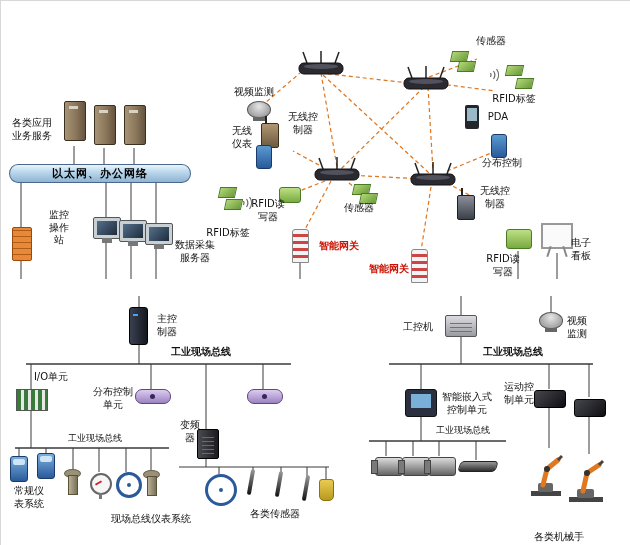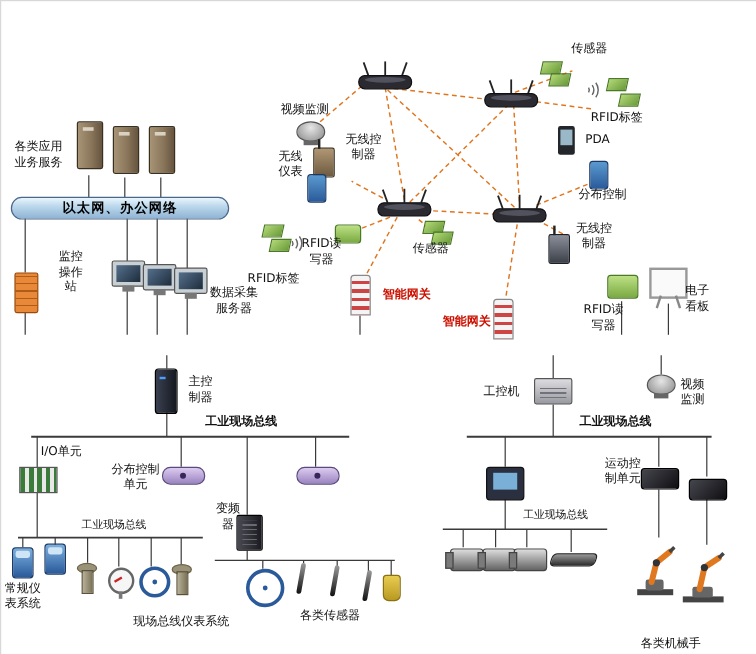--- a/index.html
+++ b/index.html
@@ -269,36 +269,38 @@
   <div class="lbl" style="left:88px;top:385px;width:48px;">分布控制
 单元</div>
   <div class="icon pill" style="left:134px;top:388px;"></div>
   <div class="icon pill" style="left:246px;top:388px;"></div>
   <div class="lbl" style="left:176px;top:418px;width:26px;">变频
 器</div>
   <div class="icon inverter" style="left:196px;top:428px;"></div>
   <div class="lbl small" style="left:58px;top:432px;width:72px;">工业现场总线</div>
   <div class="icon instr" style="left:9px;top:455px;"></div>
   <div class="icon instr" style="left:36px;top:452px;"></div>
-  <div class="lbl" style="left:0;top:484px;width:36px;">常规仪
+  <div class="lbl" style="left:10px;top:484px;width:36px;">常规仪
 表系统</div>
   <div class="icon valve" style="left:62px;top:468px;"></div>
   <div class="icon gauge" style="left:89px;top:472px;"></div>
   <div class="icon meter" style="left:115px;top:471px;width:20px;height:20px;"></div>
   <div class="icon valve" style="left:141px;top:469px;"></div>
   <div class="lbl" style="left:100px;top:512px;width:100px;">现场总线仪表系统</div>
   <div class="icon meter" style="left:204px;top:473px;width:26px;height:26px;"></div>
   <div class="icon probe" style="left:248px;top:468px;"></div>
   <div class="icon probe" style="left:276px;top:470px;"></div>
   <div class="icon probe" style="left:303px;top:474px;"></div>
   <div class="icon ysensor" style="left:318px;top:478px;"></div>
   <div class="lbl" style="left:234px;top:507px;width:80px;">各类传感器</div>
 
   <div class="lbl" style="left:472px;top:345px;width:80px;font-weight:bold;">工业现场总线</div>
   <div class="icon embedded" style="left:404px;top:388px;"></div>
+  <div class="lbl" style="left:436px;top:390px;width:60px;">智能嵌入式
+控制单元</div>
   <div class="lbl" style="left:498px;top:380px;width:40px;">运动控
 制单元</div>
   <div class="icon ctrl-flat" style="left:533px;top:389px;"></div>
   <div class="icon ctrl-flat" style="left:573px;top:398px;"></div>
   <div class="lbl small" style="left:426px;top:424px;width:72px;">工业现场总线</div>
   <div class="icon motor" style="left:374px;top:456px;"></div>
   <div class="icon motor" style="left:401px;top:456px;"></div>
   <div class="icon motor" style="left:427px;top:456px;"></div>
   <div class="icon conveyor" style="left:458px;top:460px;"></div>
   <div class="icon" style="left:528px;top:448px;"><svg width="34" height="48" viewBox="0 0 34 48">

